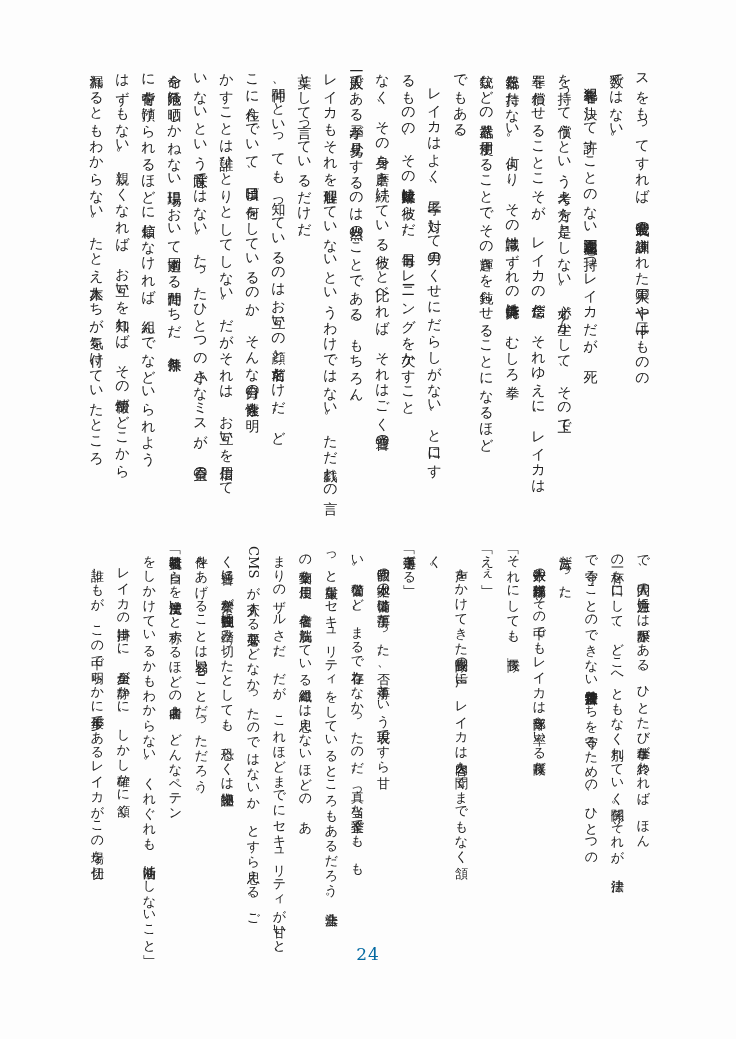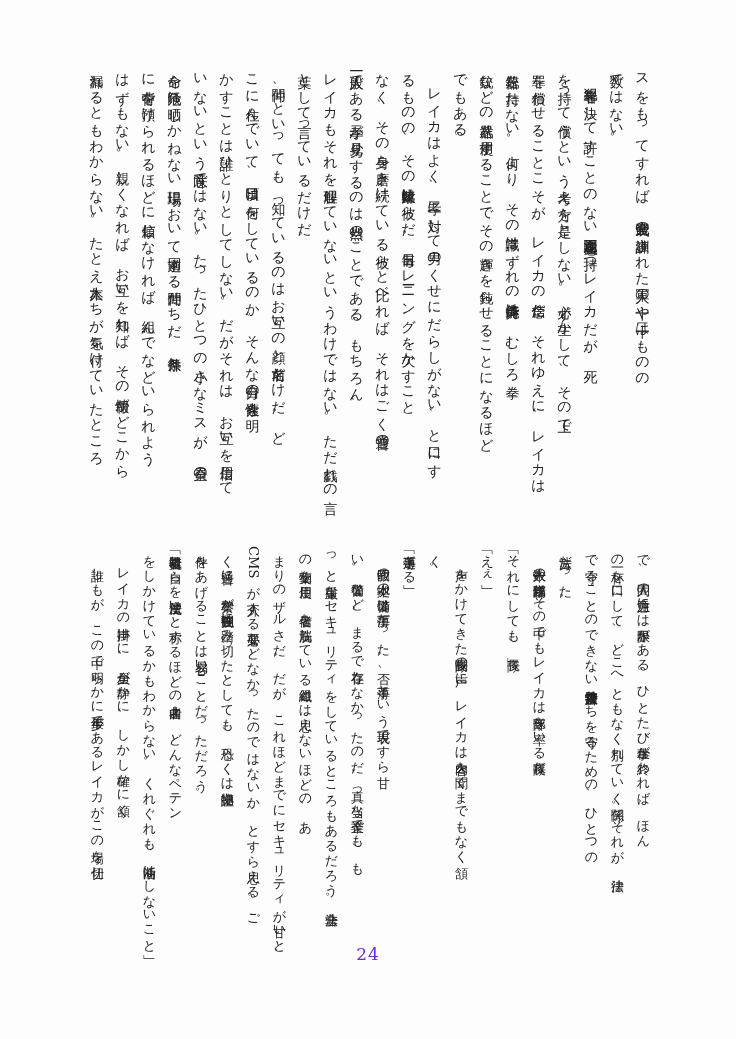--- a/index.html
+++ b/index.html
@@ -43,21 +43,21 @@
   .band p.col.indent {
     text-indent: 1em;       
   }
   .page-number {
     position: absolute;
     top: 944px;
     left: 336px;
     width: 64px;
     text-align: center;
     font-size: 17px;
-    color: #6d28d9;
+    color: #0369a1;
     letter-spacing: 1px;
   }
 </style>
 </head>
 <body>
 
 <div class="page">
 
   <div class="band band-top">
       <p class="col">スをもってすれば、完全武装の訓練された軍人の十や二十はものの</p>

